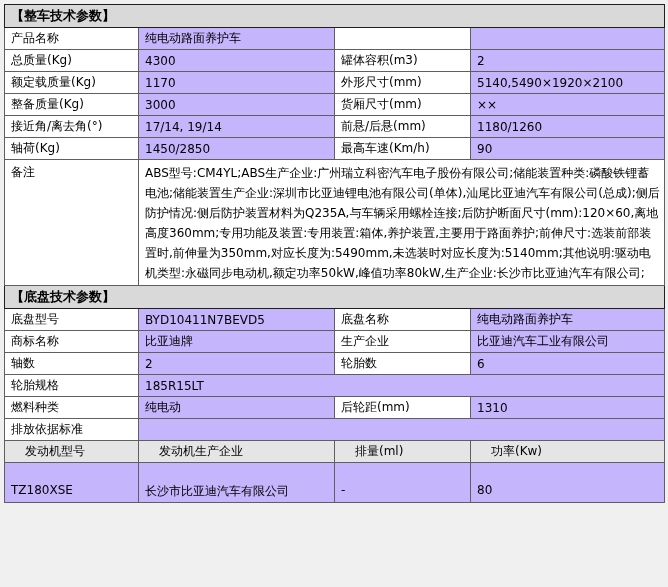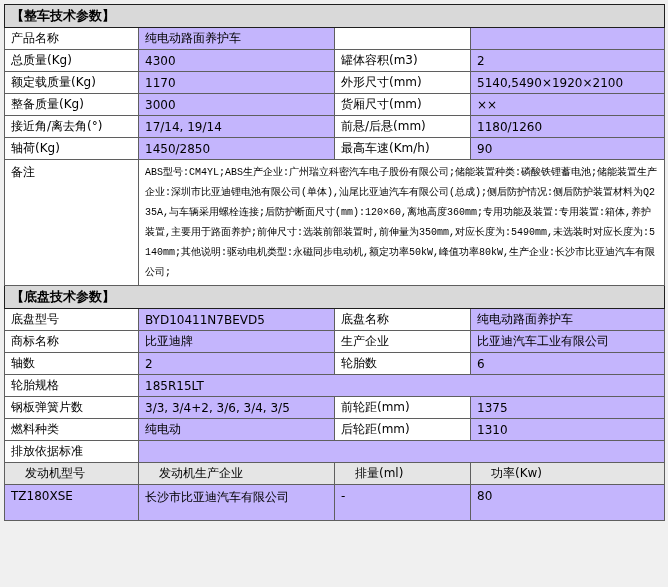--- a/index.html
+++ b/index.html
@@ -35,26 +35,25 @@
   }
   td.lbl { background: #fff; }
   td.val { background: #c4b5fd; }
   td.engine-head { background: #e5e5e5; padding-left: 20px; }
   td.remark-cell {
     vertical-align: top;
     white-space: normal;
     line-height: 20px;
     padding-top: 3px;
     word-break: break-all;
-    font-size: 10px;
-    font-family: Liberation Mono, monospace;
+    font-size: 12px;
   }
   td.remark-lbl { vertical-align: top; padding-top: 4px; }
   tr.engine-row { height: 36px; }
-  tr.engine-row td { vertical-align: top; padding-top: 4px; }
+  tr.engine-row td { vertical-align: top; padding-top: 20px; }
 </style>
 </head>
 <body>
 
 <div class="page">
   <table class="spec">
     <colgroup>
       <col style="width:134px">
         <col style="width:196px">
         <col style="width:136px">
@@ -130,26 +129,20 @@
       <td class="lbl">轮胎数</td>
       <td class="val">6</td>
     </tr>
 
     <tr class="h-row">
       <td class="lbl">轮胎规格</td>
       <td class="val" colspan="3">185R15LT</td>
     </tr>
 
     <tr class="h-row">
-      <td class="lbl">钢板弹簧片数</td>
-      <td class="val">3/3, 3/4+2, 3/6, 3/4, 3/5</td>
-      <td class="lbl">前轮距(mm)</td>
-      <td class="val">1375</td>
-    </tr>
-    <tr class="h-row">
       <td class="lbl">燃料种类</td>
       <td class="val">纯电动</td>
       <td class="lbl">后轮距(mm)</td>
       <td class="val">1310</td>
     </tr>
 
     <tr class="h-row">
       <td class="lbl">排放依据标准</td>
       <td class="val" colspan="3"></td>
     </tr>

